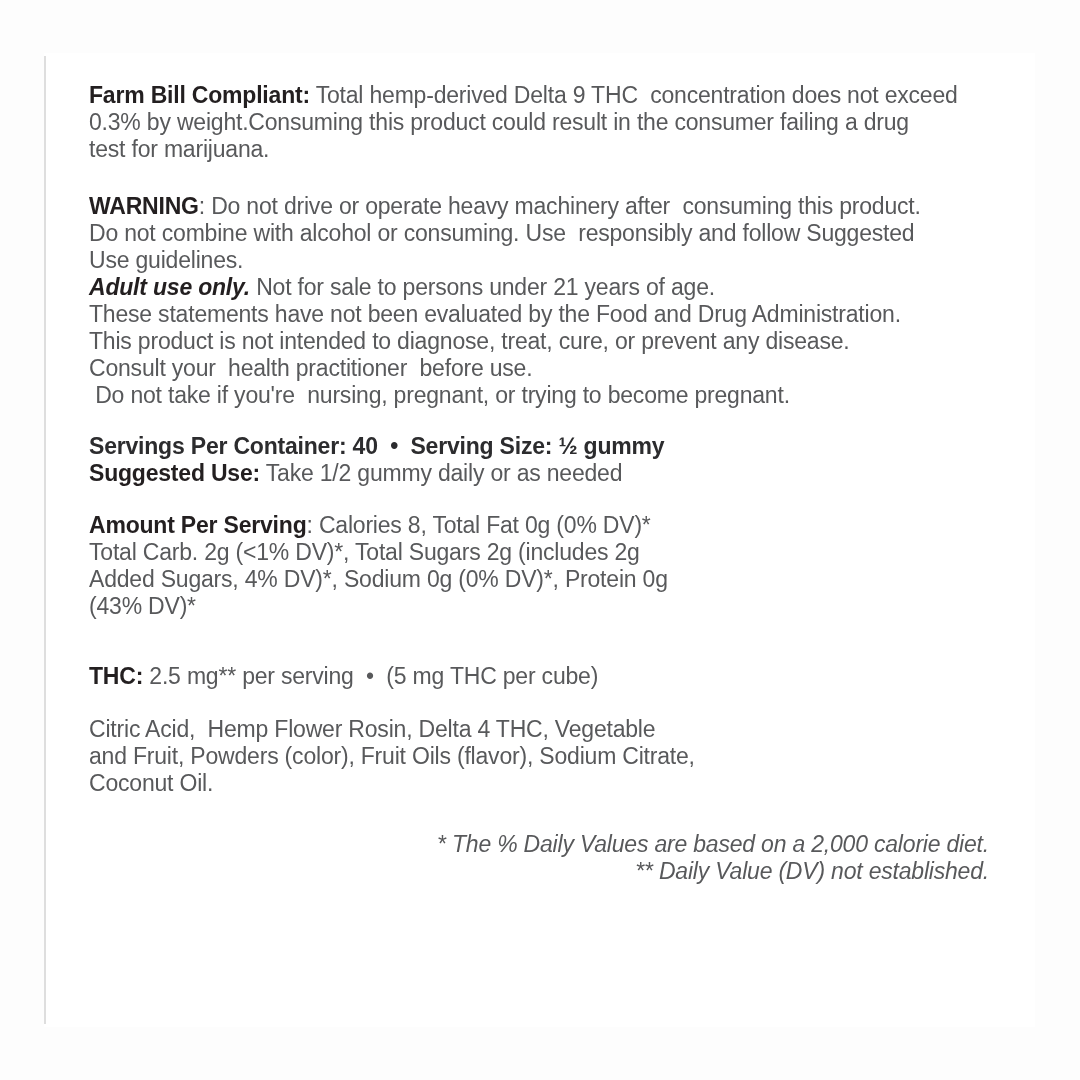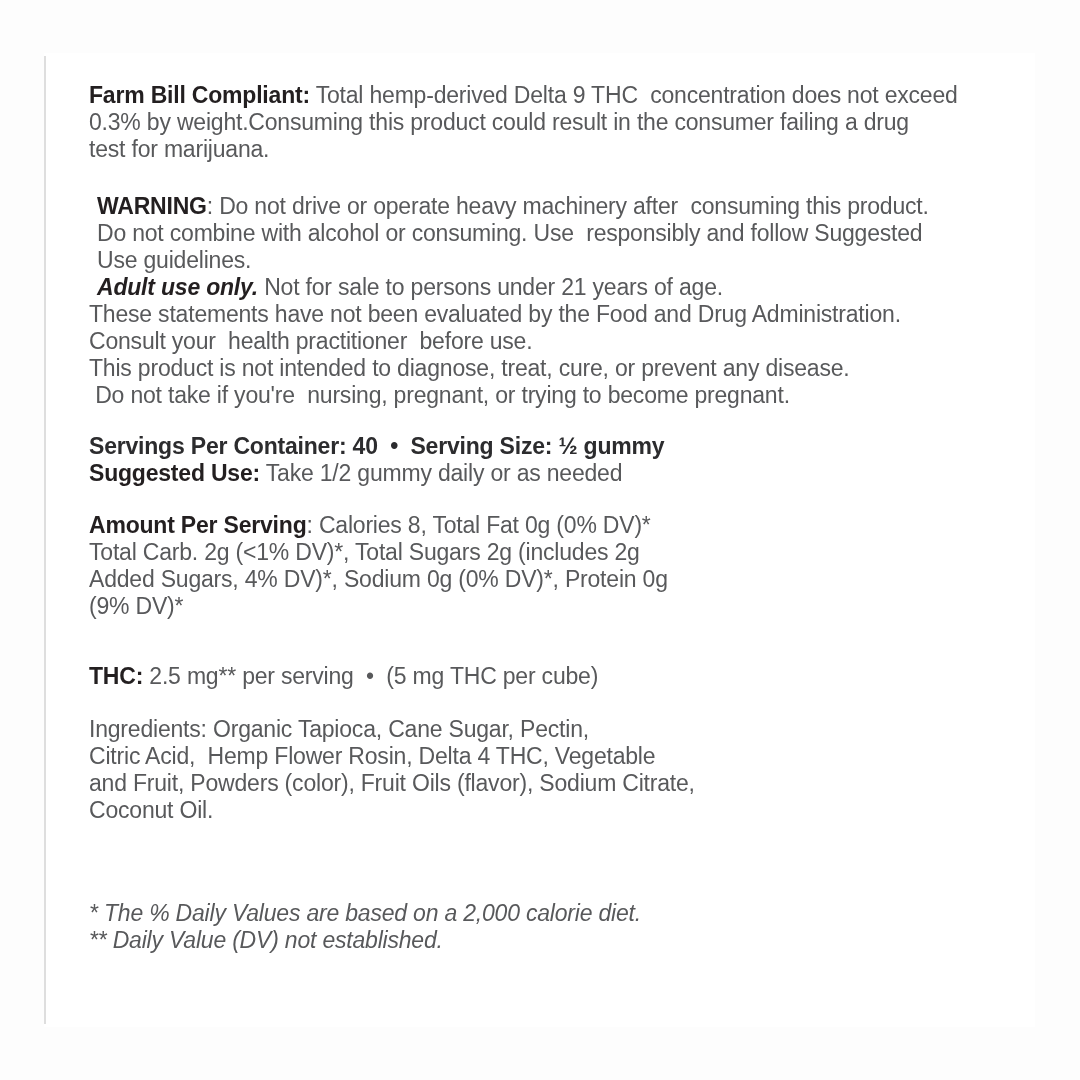--- a/index.html
+++ b/index.html
@@ -38,27 +38,27 @@
     letter-spacing: -0.2px;
   }
   .run-regular     { color: var(--body-text, #58595b); font-weight: 400; }
   .run-bold        { color: var(--strong-text, #231f20); font-weight: 700; }
   .run-bold-italic { color: var(--strong-text, #231f20); font-weight: 700; font-style: italic; }
   .run-italic      { color: var(--body-text, #555557); font-style: italic; }
   .run-medium      { color: #2c2c2e; font-weight: 700; }
 
   
   .sec-farm-bill           { margin-top: 0; }
-  .sec-warning             { margin-top: 30px; margin-left: 8px; }
+  .sec-warning             { margin-top: 30px; }
   .sec-fda-disclaimer      { }
   .sec-servings            { margin-top: 24px; }
   .sec-amount-per-serving  { margin-top: 25px; }
   .sec-cannabinoid-content { margin-top: 43px; }
   .sec-ingredients         { margin-top: 26px; }
-  .sec-footnotes           { margin-top: 76px; }
+  .sec-footnotes           { margin-top: 34px; text-align: right; }
 </style>
 </head>
 <body>
 
 <div class="canvas">
   <div class="label-panel"></div>
   <div class="label-edge"></div>
   <div class="label-content">
       <div class="section sec-farm-bill">
         <div class="line"><span class="run-bold">Farm Bill Compliant:</span><span class="run-regular"> Total hemp-derived Delta 9 THC  concentration does not exceed</span></div>
@@ -66,39 +66,38 @@
         <div class="line"><span class="run-regular">test for marijuana.</span></div>
       </div>
       <div class="section sec-warning">
         <div class="line"><span class="run-bold">WARNING</span><span class="run-regular">: Do not drive or operate heavy machinery after  consuming this product.</span></div>
         <div class="line"><span class="run-regular">Do not combine with alcohol or consuming. Use  responsibly and follow Suggested</span></div>
         <div class="line"><span class="run-regular">Use guidelines.</span></div>
         <div class="line"><span class="run-bold-italic">Adult use only.</span><span class="run-regular"> Not for sale to persons under 21 years of age.</span></div>
       </div>
       <div class="section sec-fda-disclaimer">
         <div class="line"><span class="run-regular">These statements have not been evaluated by the Food and Drug Administration.</span></div>
+        <div class="line"><span class="run-regular">This product is not intended to diagnose, treat, cure, or prevent any disease.</span></div>
         <div class="line"><span class="run-regular">Consult your  health practitioner  before use.</span></div>
-        <div class="line"><span class="run-regular">This product is not intended to diagnose, treat, cure, or prevent any disease.</span></div>
         <div class="line"><span class="run-regular"> Do not take if you're  nursing, pregnant, or trying to become pregnant.</span></div>
       </div>
       <div class="section sec-servings">
         <div class="line"><span class="run-medium">Servings Per Container: 40  •  Serving Size: ½ gummy</span></div>
         <div class="line"><span class="run-bold">Suggested Use:</span><span class="run-regular"> Take 1/2 gummy daily or as needed</span></div>
       </div>
       <div class="section sec-amount-per-serving">
         <div class="line"><span class="run-bold">Amount Per Serving</span><span class="run-regular">: Calories 8, Total Fat 0g (0% DV)*</span></div>
         <div class="line"><span class="run-regular">Total Carb. 2g (&lt;1% DV)*, Total Sugars 2g (includes 2g</span></div>
         <div class="line"><span class="run-regular">Added Sugars, 4% DV)*, Sodium 0g (0% DV)*, Protein 0g</span></div>
-        <div class="line"><span class="run-regular">(9% DV)*</span></div>
+        <div class="line"><span class="run-regular">(43% DV)*</span></div>
       </div>
       <div class="section sec-cannabinoid-content">
         <div class="line"><span class="run-bold">THC:</span><span class="run-regular"> 2.5 mg** per serving  •  (5 mg THC per cube)</span></div>
       </div>
       <div class="section sec-ingredients">
-        <div class="line"><span class="run-regular">Ingredients: Organic Tapioca, Cane Sugar, Pectin,</span></div>
         <div class="line"><span class="run-regular">Citric Acid,  Hemp Flower Rosin, Delta 4 THC, Vegetable</span></div>
         <div class="line"><span class="run-regular">and Fruit, Powders (color), Fruit Oils (flavor), Sodium Citrate,</span></div>
         <div class="line"><span class="run-regular">Coconut Oil.</span></div>
       </div>
       <div class="section sec-footnotes">
         <div class="line"><span class="run-italic">* The % Daily Values are based on a 2,000 calorie diet.</span></div>
         <div class="line"><span class="run-italic">** Daily Value (DV) not established.</span></div>
       </div>
     </div>
 </div>

